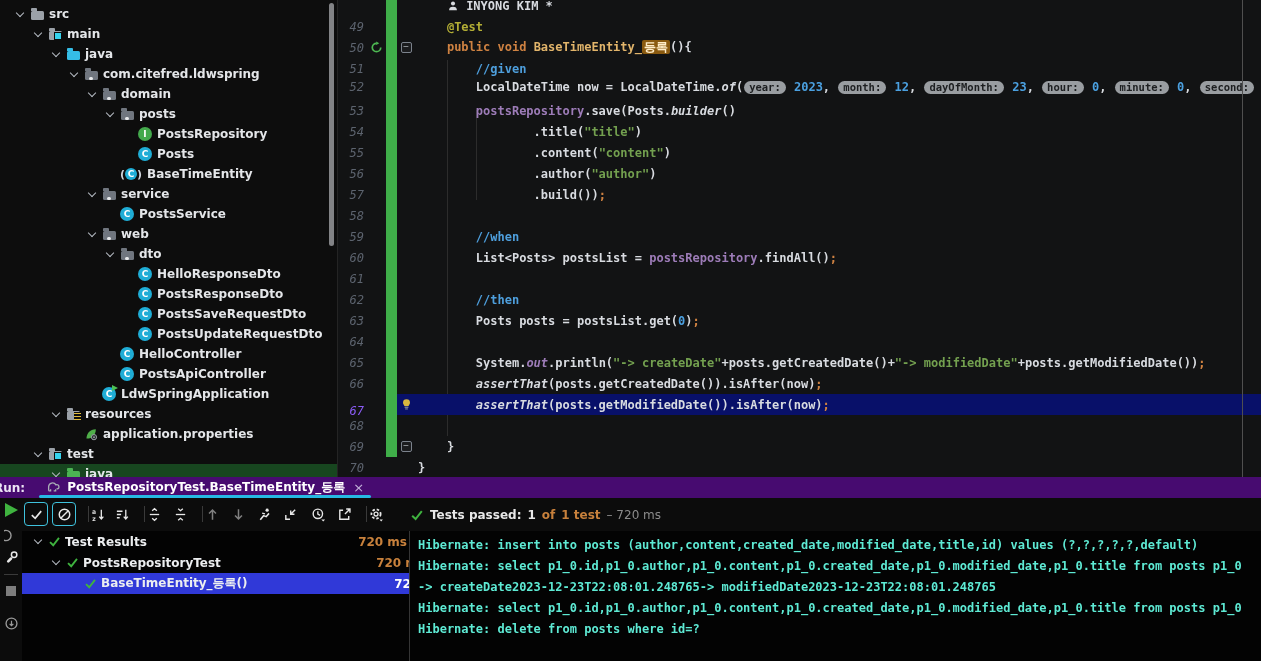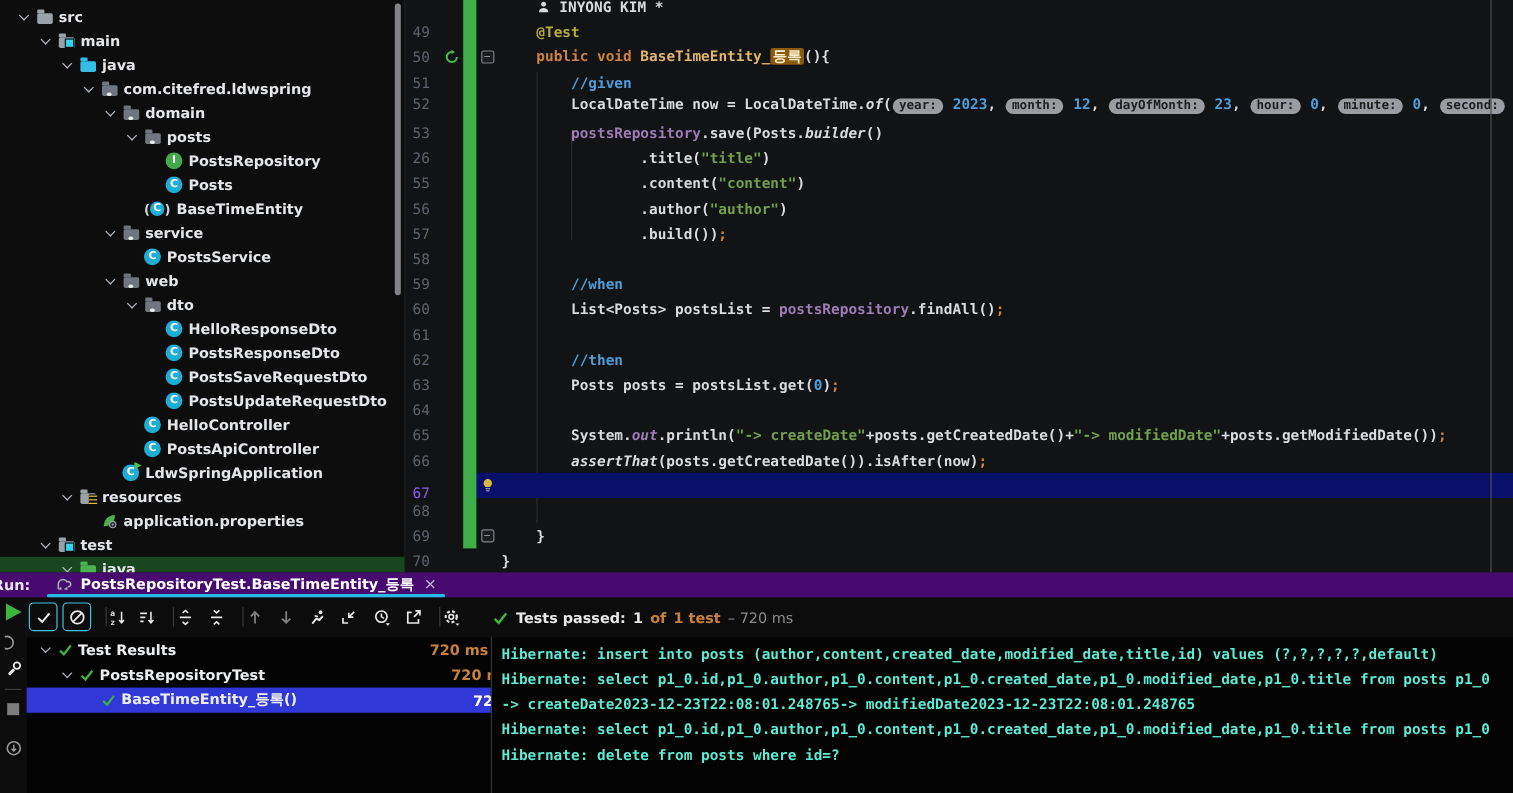--- a/index.html
+++ b/index.html
@@ -37,21 +37,21 @@
                 border-radius:3px;opacity:.9;z-index:5;}
 
   
   .editor{position:absolute;left:338px;top:0;width:923px;height:477px;background:#121314;overflow:hidden;
           font-family:"DejaVu Sans Mono",monospace;}
   .vcsbar{position:absolute;left:48px;top:0;width:11px;height:457px;background:#3fae49;z-index:2;}
   .mguide{position:absolute;left:904px;top:0;width:1px;height:477px;background:#4f4f4f;z-index:4;}
   .iguide{position:absolute;width:1px;background:#2c2c2c;z-index:1;}
   .curbg{position:absolute;left:58px;right:0;height:21px;background:#081069;z-index:1;}
   .eline{position:absolute;left:0;width:100%;height:21px;display:flex;align-items:center;z-index:3;}
-  .lnum{flex:0 0 26px;text-align:center;color:#5c636e;font-size:12px;padding-right:2px;}
+  .lnum{flex:0 0 26px;text-align:right;color:#5c636e;font-size:12px;padding-right:2px;font-style:italic;}
   .eline.cur .lnum{color:#8b5cf6;margin-top:12px;}
   .lnicon{flex:0 0 20px;display:flex;align-items:center;justify-content:center;}
   .lnbar{flex:0 0 12px;}
   .lnfold{flex:0 0 16px;display:flex;align-items:center;justify-content:center;}
   .foldbox{width:9px;height:9px;border:1px solid #7b828c;border-radius:2px;background:#1b1c1e;
            color:#c6cad1;font-size:8px;line-height:7px;text-align:center;}
   .code{white-space:pre;font-size:12px;font-weight:bold;color:#d8dbe0;padding-left:4px;}
   .tk-p{color:#d8dbe0;} .tk-kw{color:#cf8242;} .tk-ann{color:#b3ae35;} .tk-cmt{color:#4e9fdd;}
   .tk-str{color:#73a04f;} .tk-num{color:#4ba0e0;} .tk-fld{color:#9d7cb8;}
   .tk-fldit{color:#9d7cb8;font-style:italic;} .tk-it{color:#d8dbe0;font-style:italic;}
@@ -384,21 +384,21 @@
           <span class="code"><span class="tk-p">        LocalDateTime now = LocalDateTime.</span><span class="tk-it">of</span><span class="tk-p">(</span><span class="tk-hint">year:</span><span class="tk-num"> 2023</span><span class="tk-p">, </span><span class="tk-hint">month:</span><span class="tk-num"> 12</span><span class="tk-p">, </span><span class="tk-hint">dayOfMonth:</span><span class="tk-num"> 23</span><span class="tk-p">, </span><span class="tk-hint">hour:</span><span class="tk-num"> 0</span><span class="tk-p">, </span><span class="tk-hint">minute:</span><span class="tk-num"> 0</span><span class="tk-p">, </span><span class="tk-hint">second:</span><span class="tk-num"> 0</span></span>
         </div>
         <div class="eline" style="top: 100px;">
           <span class="lnum">53</span>
           <span class="lnicon"></span>
           <span class="lnbar"></span>
           <span class="lnfold"></span>
           <span class="code"><span class="tk-p">        </span><span class="tk-fld">postsRepository</span><span class="tk-p">.save(Posts.</span><span class="tk-it">builder</span><span class="tk-p">()</span></span>
         </div>
         <div class="eline" style="top: 121px;">
-          <span class="lnum">26</span>
+          <span class="lnum">54</span>
           <span class="lnicon"></span>
           <span class="lnbar"></span>
           <span class="lnfold"></span>
           <span class="code"><span class="tk-p">                .title(</span><span class="tk-str">"title"</span><span class="tk-p">)</span></span>
         </div>
         <div class="eline" style="top: 142px;">
           <span class="lnum">55</span>
           <span class="lnicon"></span>
           <span class="lnbar"></span>
           <span class="lnfold"></span>
@@ -485,20 +485,21 @@
           <span class="lnum">67</span>
           <span class="lnicon"></span>
           <span class="lnbar"></span>
           <span class="lnfold">
             <svg width="13" height="13" viewBox="0 0 16 16" fill="none" xmlns="http://www.w3.org/2000/svg">
               <path d="M8 1.5 a4.3 4.3 0 0 1 4.3 4.3 c0 2-1.4 2.6-1.7 3.9 h-5.2 C5.1 8.4 3.7 7.8 3.7 5.8 A4.3 4.3 0 0 1 8 1.5 Z" fill="#d9b73e"></path>
               <rect x="5.7" y="10.6" width="4.6" height="1.5" fill="#8a8f98"></rect>
               <rect x="6.3" y="12.8" width="3.4" height="1.3" fill="#8a8f98"></rect>
             </svg>
           </span>
+          <span class="code"><span class="tk-p">        </span><span class="tk-itb">assertThat</span><span class="tk-p">(posts.getModifiedDate()).isAfter(now)</span><span class="tk-semi">;</span></span>
         </div>
         <div class="eline" style="top: 415px;">
           <span class="lnum">68</span>
           <span class="lnicon"></span>
           <span class="lnbar"></span>
           <span class="lnfold"></span>
           <span class="code"></span>
         </div>
         <div class="eline" style="top: 436px;">
           <span class="lnum">69</span>

